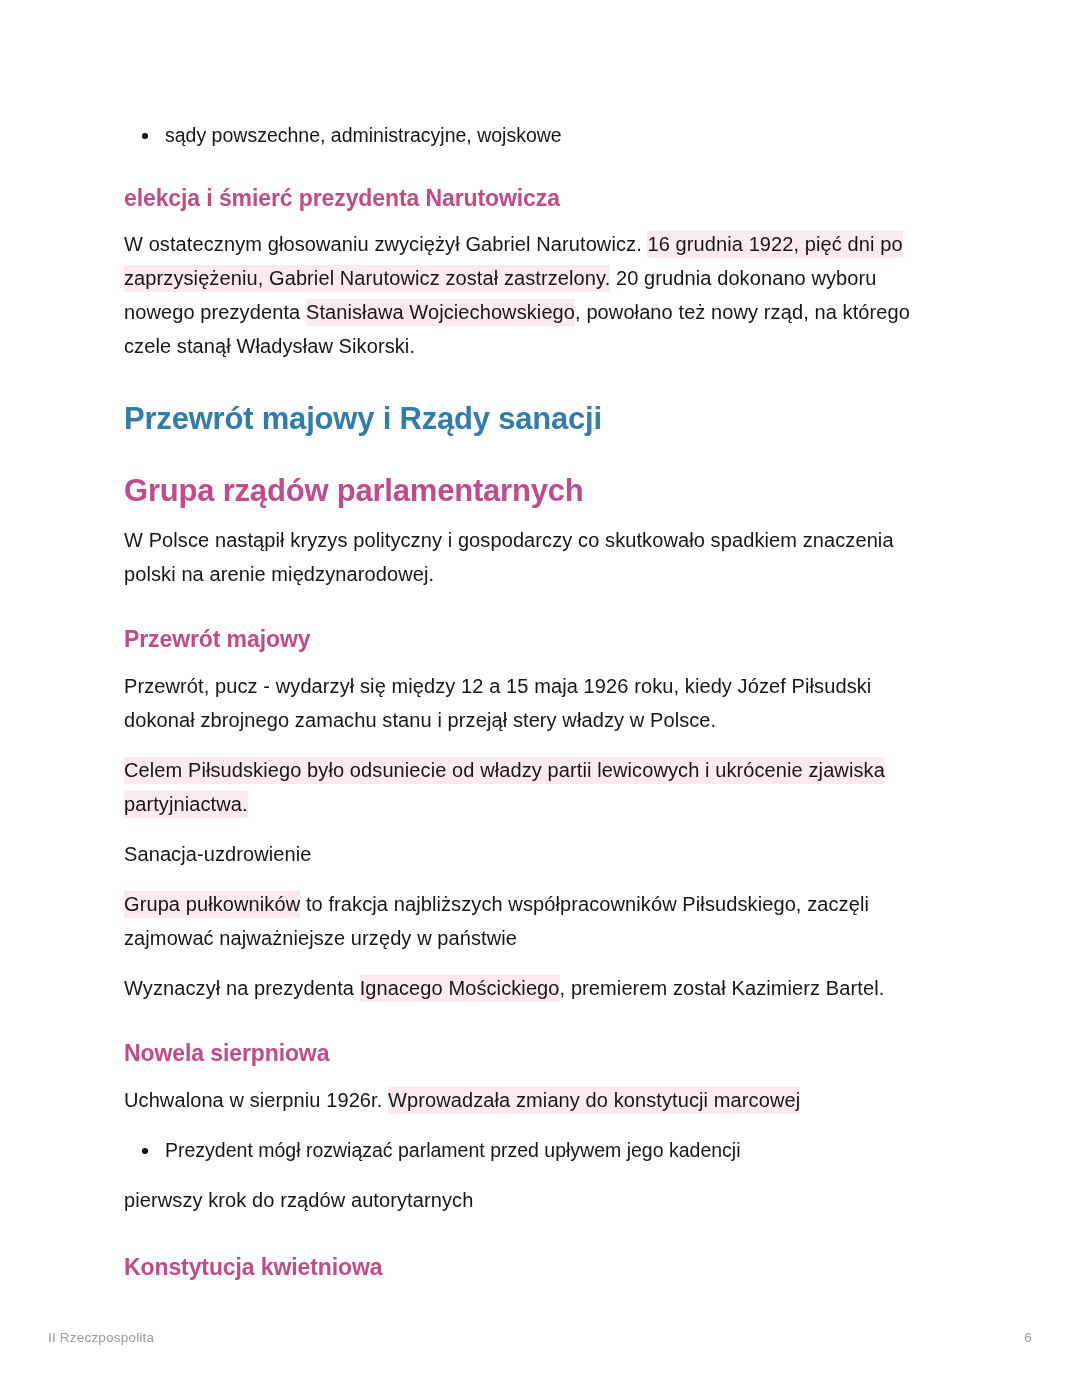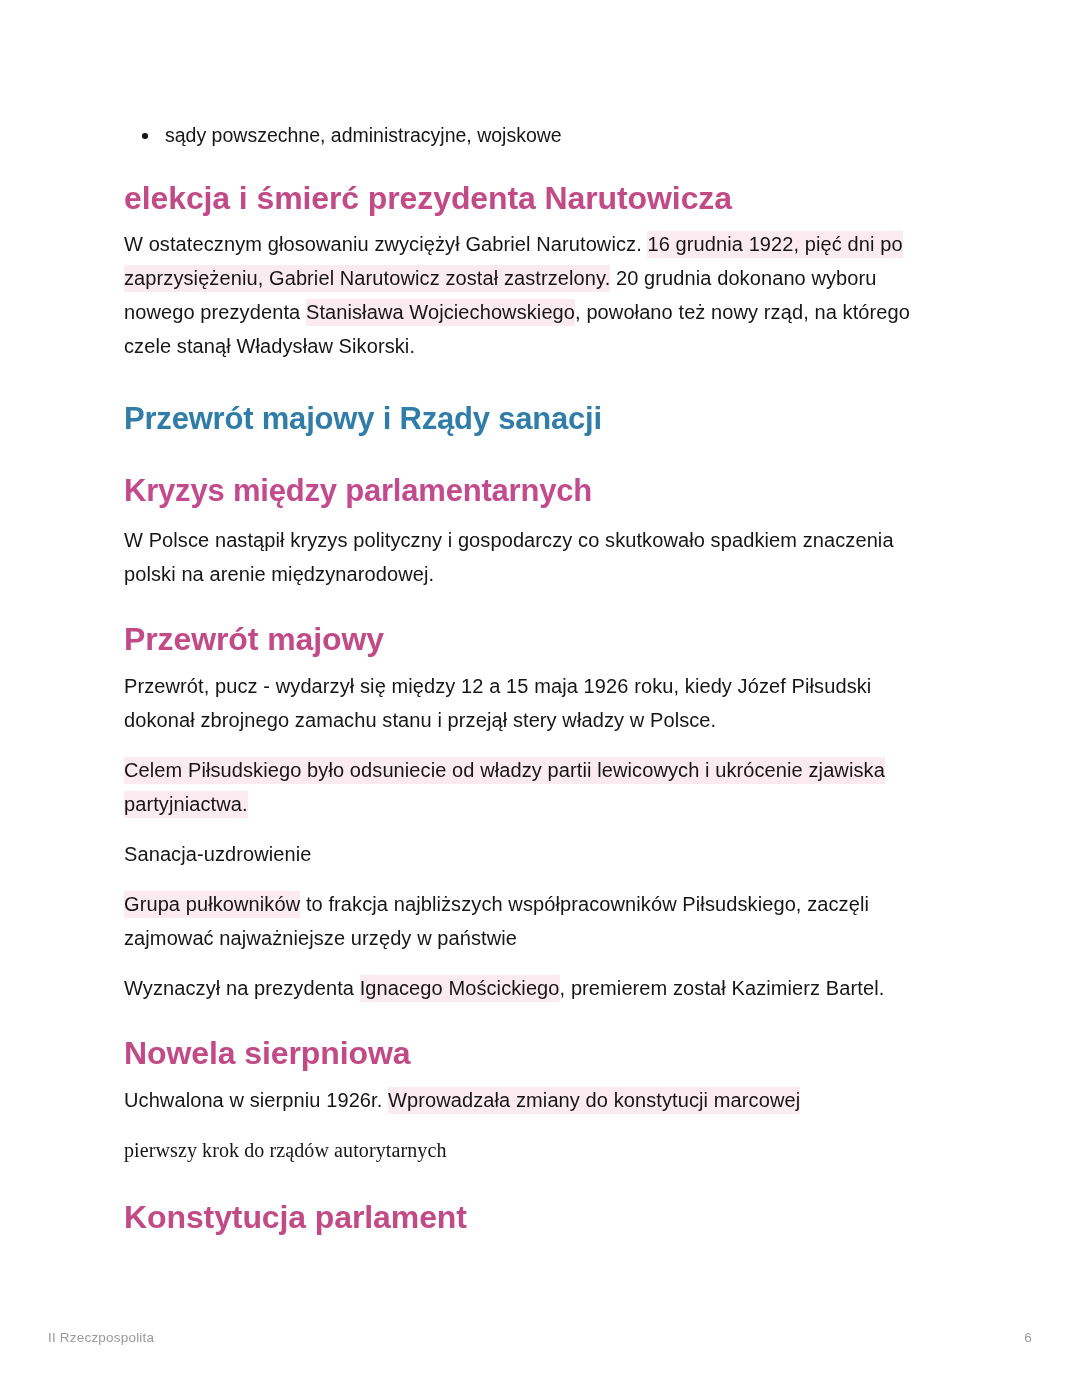--- a/index.html
+++ b/index.html
@@ -55,21 +55,21 @@
     margin: 0;
     font-size: 31px;
     line-height: 40px;
     font-weight: 700;
     color: #c34a8c;
     letter-spacing: -0.2px;
   }
 
   h3.sub-pink {
     margin: 0;
-    font-size: 32px;
+    font-size: 23px;
     line-height: 32px;
     font-weight: 700;
     color: #c24a87;
     letter-spacing: -0.1px;
   }
 
   
   ul.bullets {
     margin: 0;
     padding: 0;
@@ -131,21 +131,21 @@
     </ul>
 
     <h3 class="sub-pink" style="margin-top:30px;">elekcja i śmierć prezydenta Narutowicza</h3>
 
     <p class="body" style="margin-top:13px;">
       <span>W ostatecznym głosowaniu zwyciężył Gabriel Narutowicz. </span><span class="hl">16 grudnia 1922, pięć dni po zaprzysiężeniu, Gabriel Narutowicz został zastrzelony.</span><span> 20 grudnia dokonano wyboru nowego prezydenta </span><span class="hl">Stanisława Wojciechowskiego</span><span>, powołano też nowy rząd, na którego czele stanął Władysław Sikorski.</span>
     </p>
 
     <h2 class="section-blue" style="margin-top:36px;">Przewrót majowy i Rządy sanacji</h2>
 
-    <h2 class="section-pink" style="margin-top:32px;">Kryzys między parlamentarnych</h2>
+    <h2 class="section-pink" style="margin-top:32px;">Grupa rządów parlamentarnych</h2>
 
     <p class="body" style="margin-top:12px;">W Polsce nastąpił kryzys polityczny i gospodarczy co skutkowało spadkiem znaczenia polski na arenie międzynarodowej.</p>
 
     <h3 class="sub-pink" style="margin-top:32px;">Przewrót majowy</h3>
 
     <p class="body" style="margin-top:14px;">Przewrót, pucz - wydarzył się między 12 a 15 maja 1926 roku, kiedy Józef Piłsudski dokonał zbrojnego zamachu stanu i przejął stery władzy w Polsce.</p>
 
     <p class="body" style="margin-top:16px;">
       <span class="hl">Celem Piłsudskiego było odsuniecie od władzy partii lewicowych i ukrócenie zjawiska partyjniactwa.</span>
     </p>
@@ -160,25 +160,28 @@
       <span>Wyznaczył na prezydenta </span><span class="hl">Ignacego Mościckiego</span><span>, premierem został Kazimierz Bartel.</span>
     </p>
 
     <h3 class="sub-pink" style="margin-top:32px;">Nowela sierpniowa</h3>
 
     <p class="body" style="margin-top:14px;">
       <span>Uchwalona w sierpniu 1926r. </span><span class="hl">Wprowadzała zmiany do konstytucji marcowej</span>
     </p>
 
     <ul class="bullets" style="margin-top:16px;">
+      <li>
+        <span>Prezydent mógł rozwiązać parlament przed upływem jego kadencji</span>
+      </li>
     </ul>
 
-    <p class="body" style="margin-top:16px;font-family:Liberation Serif, serif;">pierwszy krok do rządów autorytarnych</p>
+    <p class="body" style="margin-top:16px;">pierwszy krok do rządów autorytarnych</p>
 
-    <h3 class="sub-pink" style="margin-top:34px;">Konstytucja parlament</h3>
+    <h3 class="sub-pink" style="margin-top:34px;">Konstytucja kwietniowa</h3>
 
   </div>
 
   <div class="footer">
     <span>II Rzeczpospolita</span>
     <span>6</span>
   </div>
 
 </div>
 

